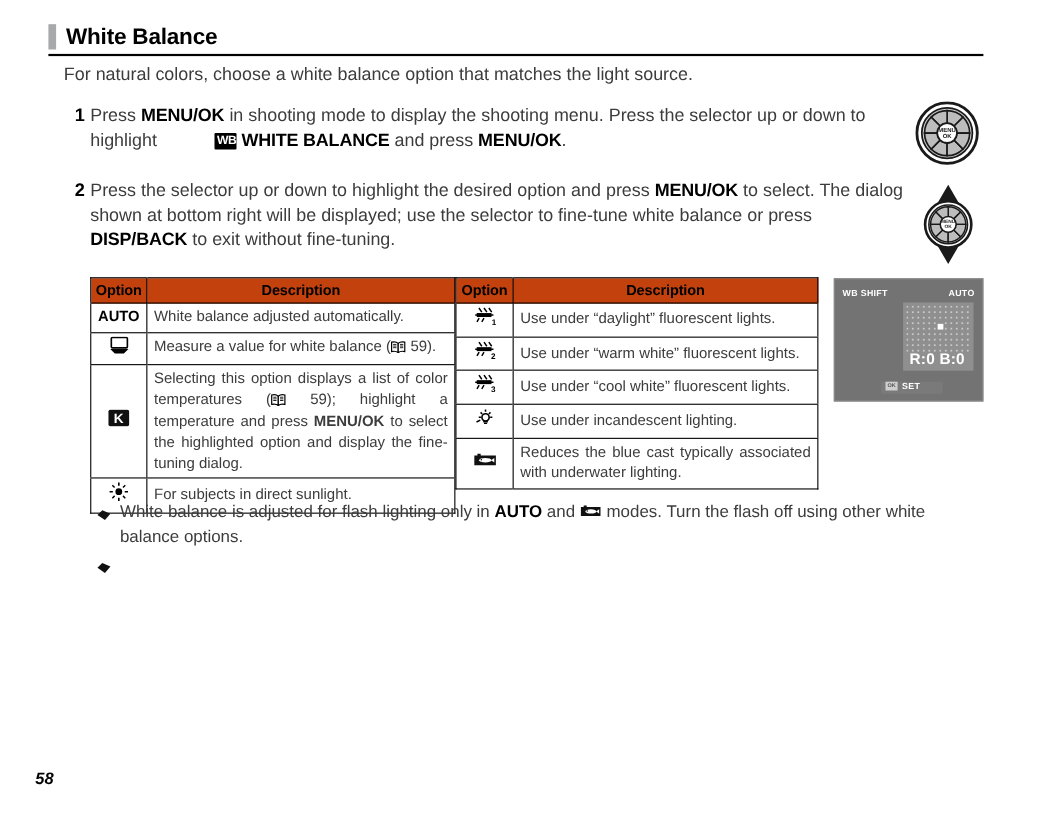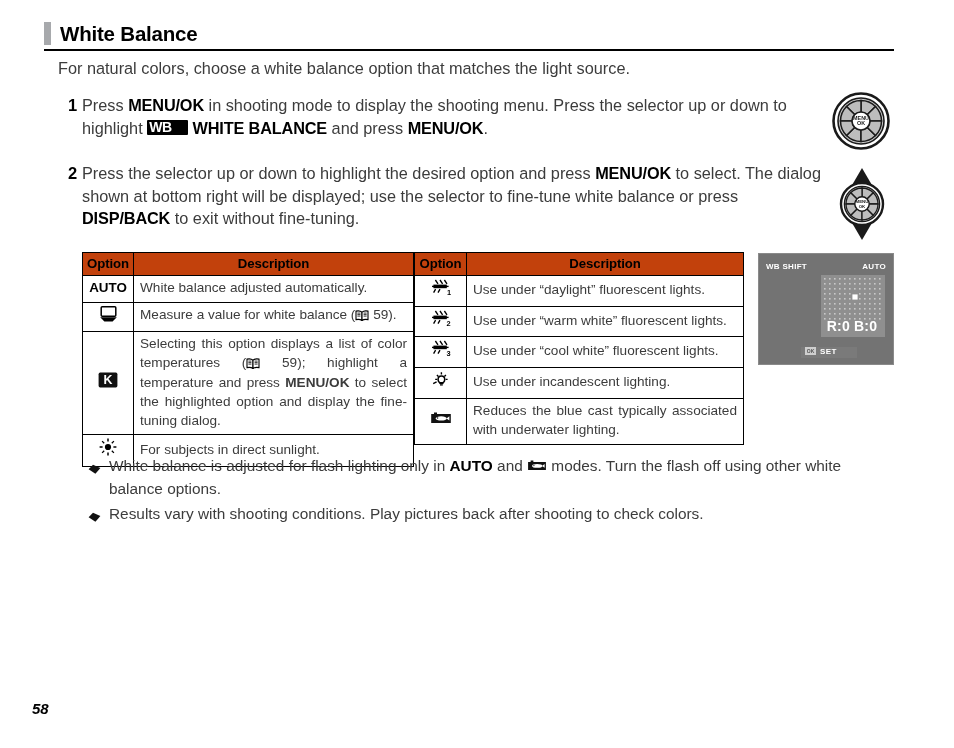--- a/index.html
+++ b/index.html
@@ -43,24 +43,25 @@
     font-size:16.3px;line-height:22.6px;color:#3c3c3c;
     text-align:left;
   }
   .step1{left:68px;top:94px;width:755px;}
   .step2{left:68px;top:162px;width:760px;}
   .step-body b{color:#000;font-weight:bold;letter-spacing:-0.15px;}
 
   
   .wb-badge{
     display:inline-block;background:#000;color:#fff;
-    font-size:14px;font-weight:bold;line-height:13px;
-    padding:1px 16px 1px 2px;vertical-align:2px;letter-spacing:-0.3px;
+    font-size:11px;font-weight:bold;line-height:13px;
+    padding:1px 0 1px 2px;vertical-align:2px;letter-spacing:-0.3px;
     font-family:"Liberation Sans", sans-serif;
     border-radius:1px;
+    margin-left:48px;
   }
 
   
   .dial{position:absolute;}
   .dial1{left:832px;top:92px;}
   .dial2{left:832px;top:166px;}
 
   
   table{border-collapse:collapse;}
   .opt-table{
@@ -507,19 +508,18 @@
               <path d="M16.4 7.4 l3.0 -2.1 v4.2 z" fill="#fff"></path>
               <circle cx="7.6" cy="7.0" r="0.7" fill="#111"></circle>
             </svg></span><span> modes.  Turn the flash off using other white balance options.</span></span>
     </div>
     <div class="note">
       <span class="note-bullet">
         <svg width="13" height="11" viewBox="0 0 13 11" xmlns="http://www.w3.org/2000/svg">
           <path d="M0.6 5.2 L5.0 0.8 L12.4 4.0 L7.4 9.8 Z" fill="#111"></path>
         </svg>
       </span>
-      <span>Results vary with shooting conditions.  Play pictures back after shooting to check colors.</span>
     </div>
   </div>
 
   <div class="folio">58</div>
 
 </div>
 
 </body></html>

